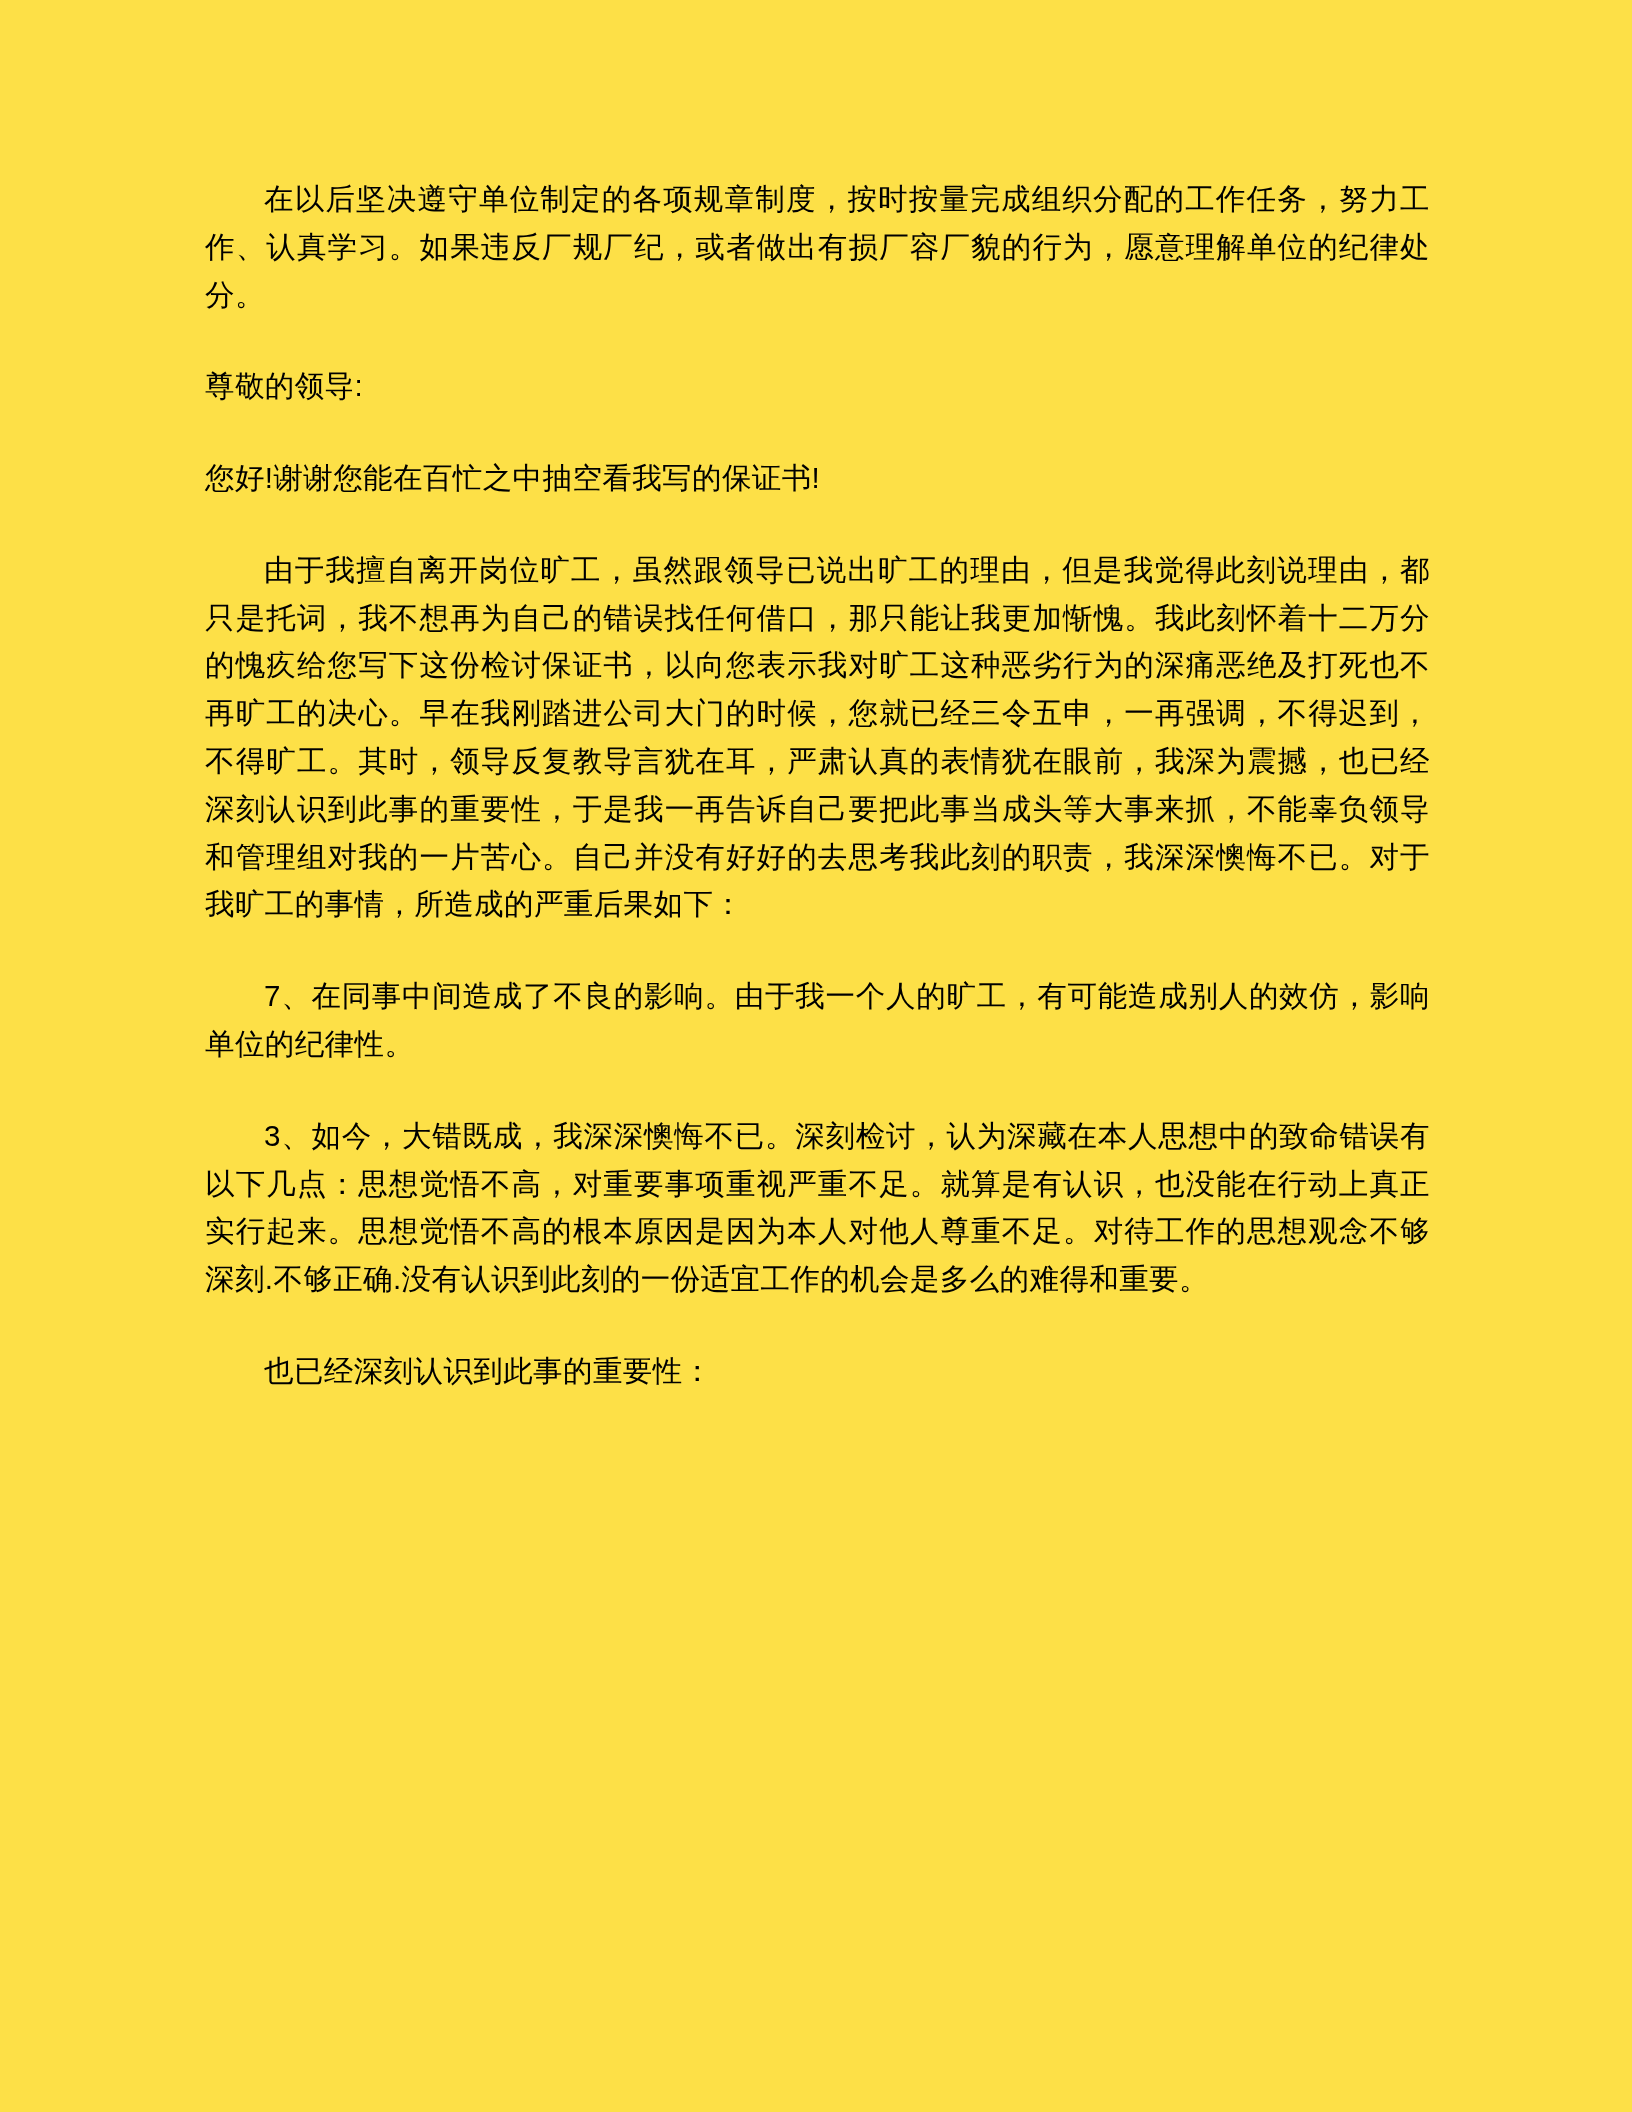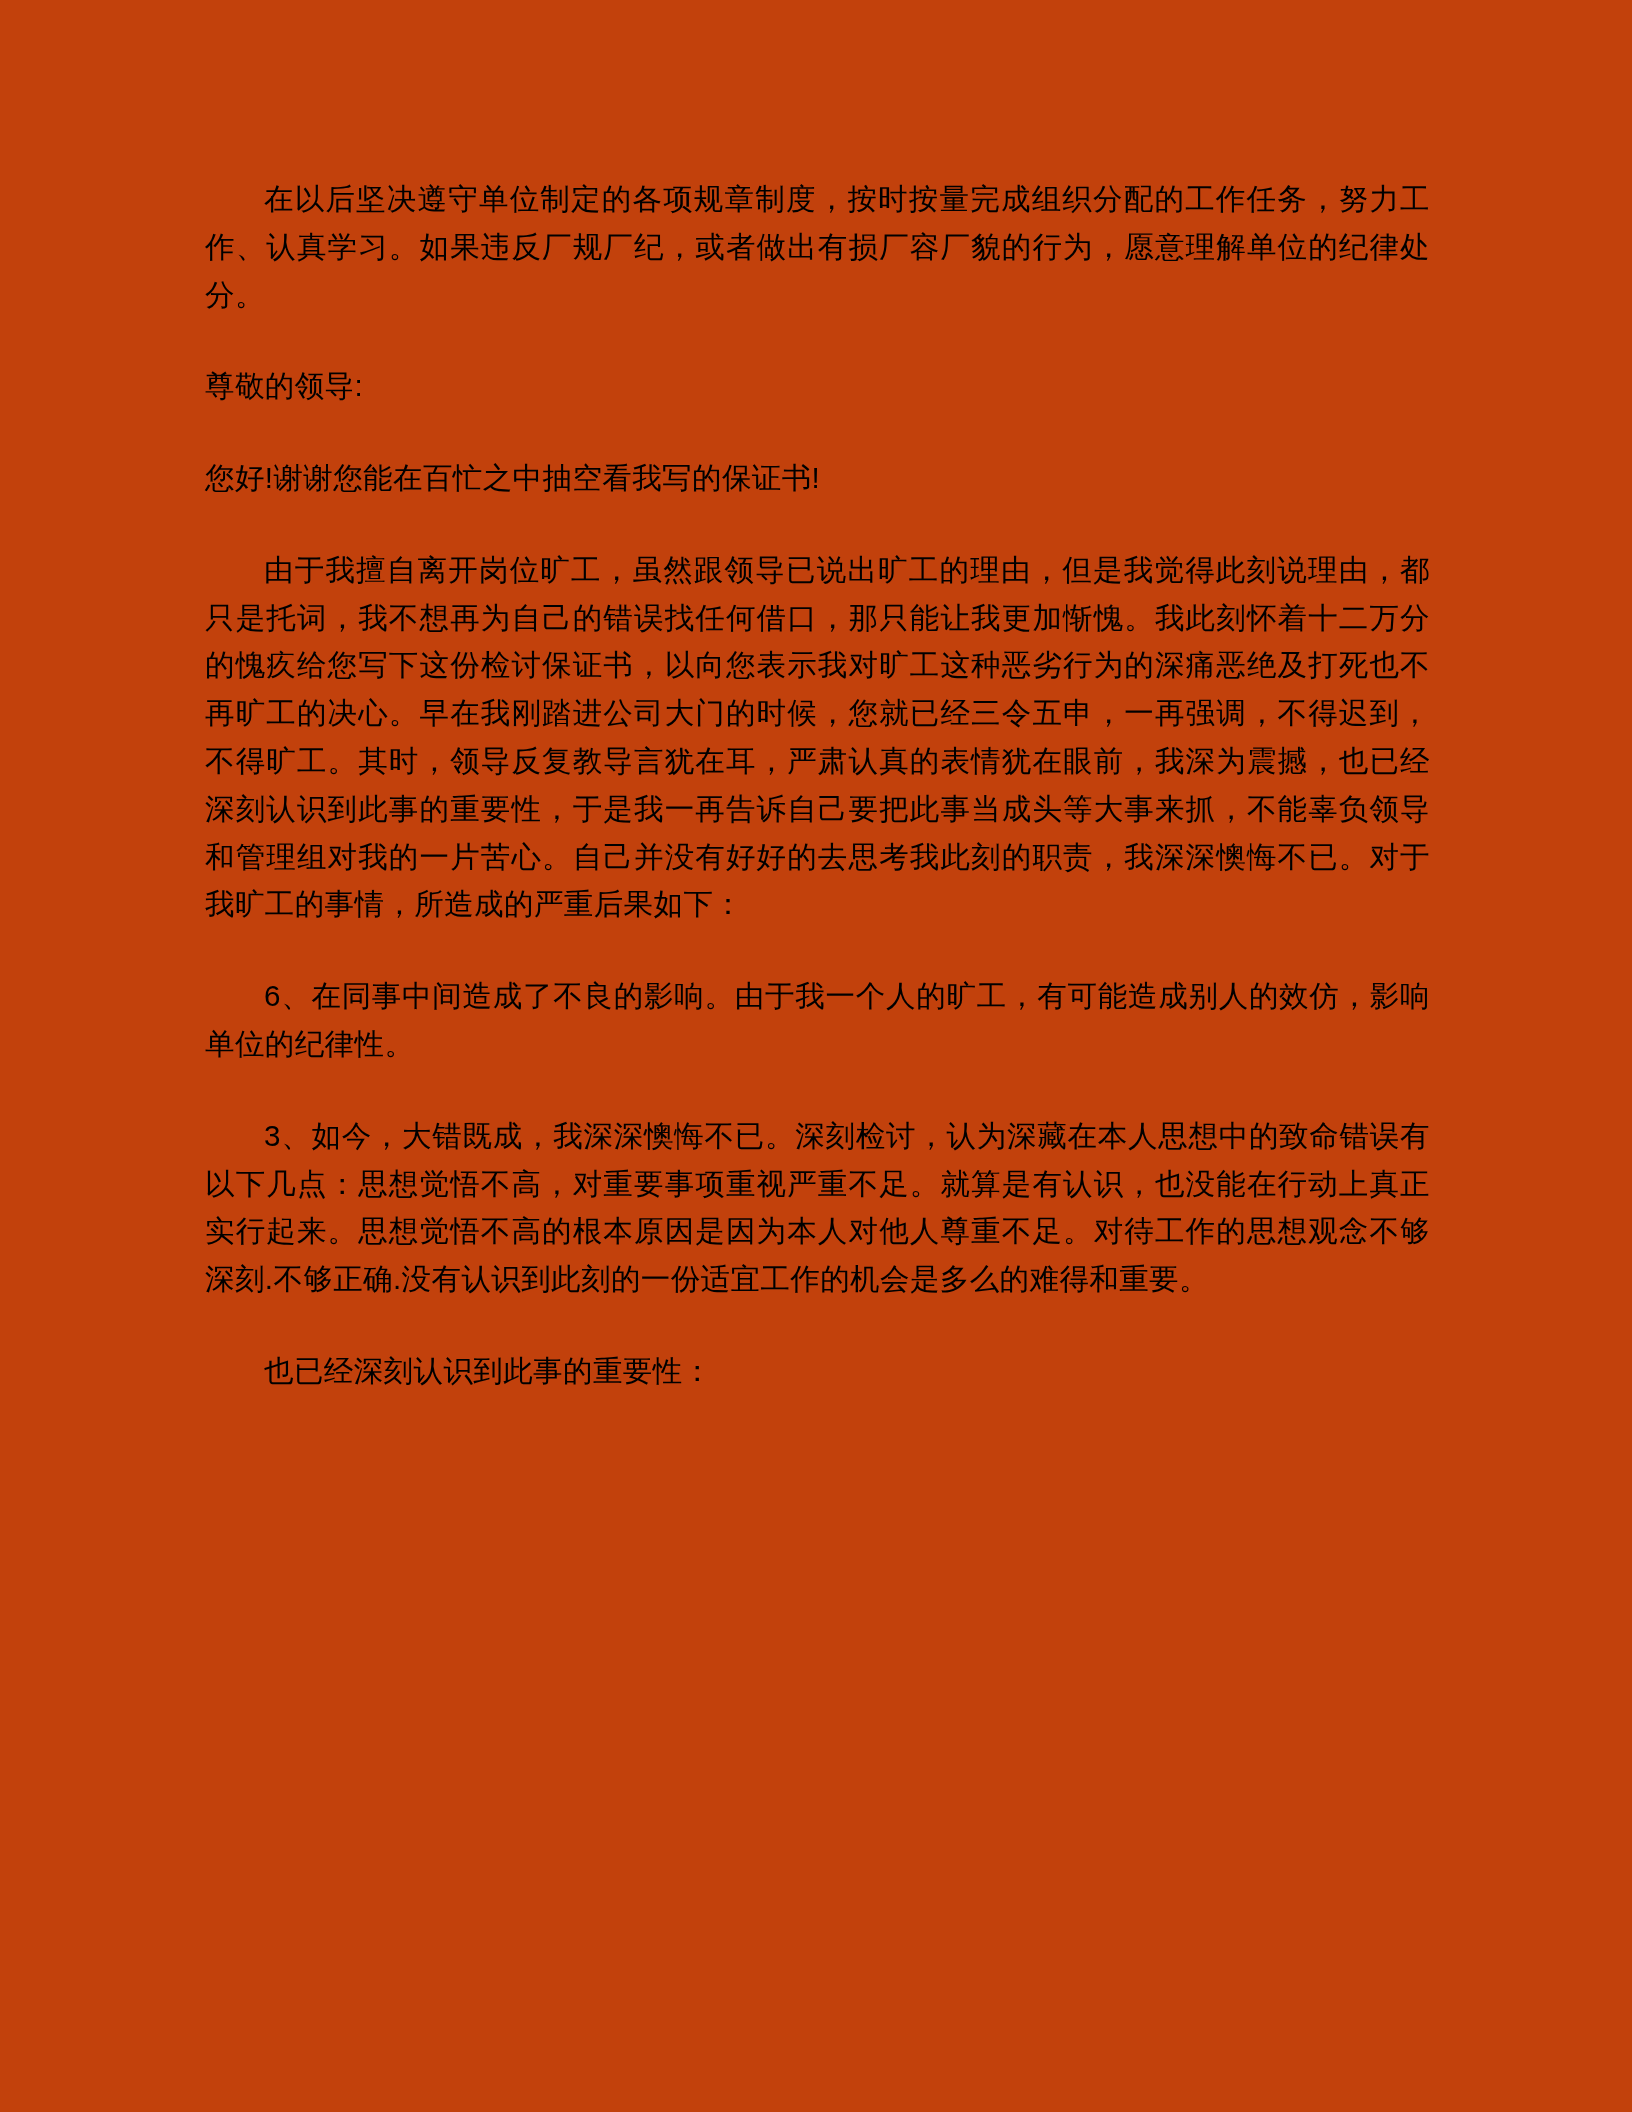--- a/index.html
+++ b/index.html
@@ -11,21 +11,21 @@
     width: 1632px;
     height: 2112px;
     font-family: "Liberation Sans", "DejaVu Sans", sans-serif;
     color: #000000;
   }
   .page {
     box-sizing: border-box;
     width: 1632px;
     height: 2112px;
     padding: 175px 205px 0 205px;
-    background: #c2410c;
+    background: #fde047;
   }
   .doc-body {
     width: 1225px;
   }
   p.para {
     margin: 0 0 44px 0;
     font-size: 29.5px;
     line-height: 1.62;
     letter-spacing: 0.4px;
     text-align: justify;
@@ -38,17 +38,17 @@
 </style>
 </head>
 <body>
 
 <div class="page">
   <div class="doc-body">
     <p class="para indent">在以后坚决遵守单位制定的各项规章制度，按时按量完成组织分配的工作任务，努力工作、认真学习。如果违反厂规厂纪，或者做出有损厂容厂貌的行为，愿意理解单位的纪律处分。</p>
     <p class="para">尊敬的领导:</p>
     <p class="para">您好!谢谢您能在百忙之中抽空看我写的保证书!</p>
     <p class="para indent">由于我擅自离开岗位旷工，虽然跟领导已说出旷工的理由，但是我觉得此刻说理由，都只是托词，我不想再为自己的错误找任何借口，那只能让我更加惭愧。我此刻怀着十二万分的愧疚给您写下这份检讨保证书，以向您表示我对旷工这种恶劣行为的深痛恶绝及打死也不再旷工的决心。早在我刚踏进公司大门的时候，您就已经三令五申，一再强调，不得迟到，不得旷工。其时，领导反复教导言犹在耳，严肃认真的表情犹在眼前，我深为震撼，也已经深刻认识到此事的重要性，于是我一再告诉自己要把此事当成头等大事来抓，不能辜负领导和管理组对我的一片苦心。自己并没有好好的去思考我此刻的职责，我深深懊悔不已。对于我旷工的事情，所造成的严重后果如下：</p>
-    <p class="para indent">6、在同事中间造成了不良的影响。由于我一个人的旷工，有可能造成别人的效仿，影响单位的纪律性。</p>
+    <p class="para indent">7、在同事中间造成了不良的影响。由于我一个人的旷工，有可能造成别人的效仿，影响单位的纪律性。</p>
     <p class="para indent">3、如今，大错既成，我深深懊悔不已。深刻检讨，认为深藏在本人思想中的致命错误有以下几点：思想觉悟不高，对重要事项重视严重不足。就算是有认识，也没能在行动上真正实行起来。思想觉悟不高的根本原因是因为本人对他人尊重不足。对待工作的思想观念不够深刻.不够正确.没有认识到此刻的一份适宜工作的机会是多么的难得和重要。</p>
     <p class="para indent">也已经深刻认识到此事的重要性：</p>
   </div>
 </div>
 
 </body></html>

